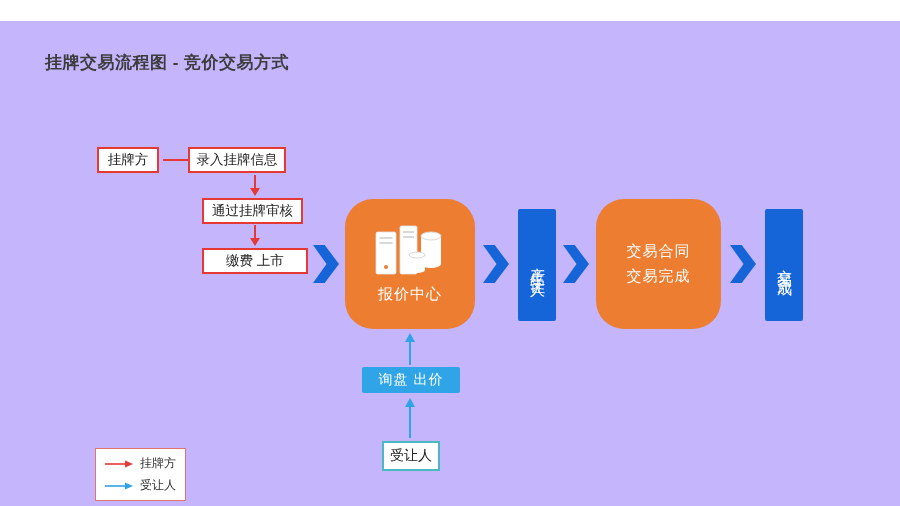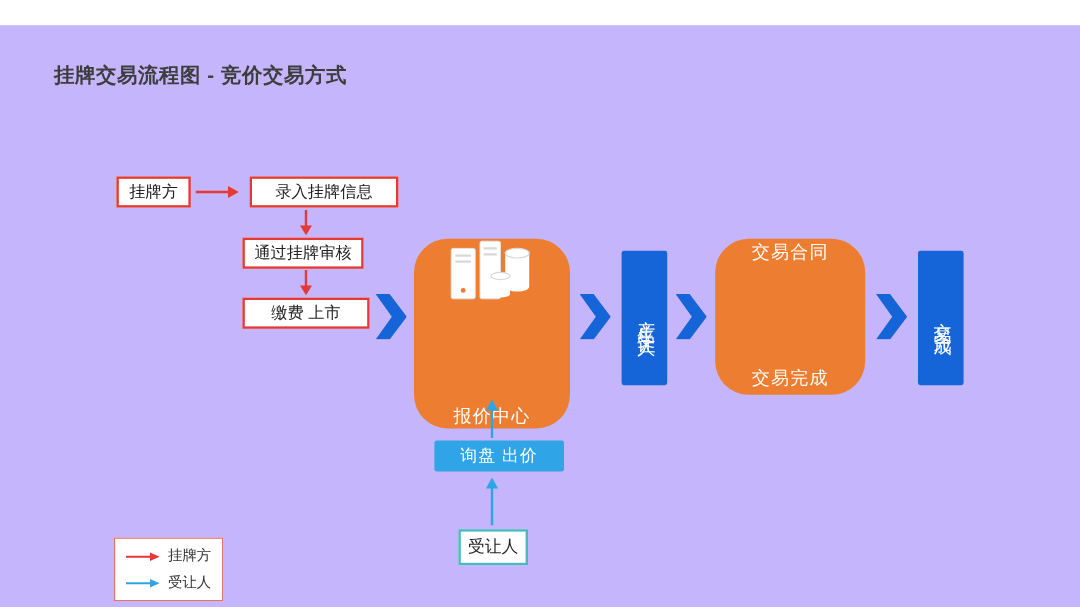--- a/index.html
+++ b/index.html
@@ -16,21 +16,21 @@
   .canvas{position:relative;width:900px;height:506px;background:#c4b5fd;overflow:hidden;margin-top:21px;}
   .title{position:absolute;left:45px;top:30px;margin:0;font-size:17px;font-weight:700;color:#3d3d3d;letter-spacing:.5px;}
   .pos{position:absolute;}
   .box{
     position:absolute;display:flex;align-items:center;justify-content:center;
     background:#fff;border:2px solid var(--red);color:var(--ink);font-size:13.5px;
   }
   .box.teal-border{border-color:var(--teal);font-size:14px;}
   .orange-node{
     position:absolute;background:var(--orange);border-radius:28px;color:#fff;
-    display:flex;flex-direction:column;align-items:center;justify-content:space-between;
+    display:flex;flex-direction:column;align-items:center;justify-content:center;
   }
   .orange-node .node-label{font-size:15px;letter-spacing:1px;margin-top:9px;}
   .contract-line{font-size:15px;letter-spacing:1px;line-height:1.65;}
   .vbar{
     position:absolute;background:var(--blue);border-radius:2px;
     display:flex;align-items:center;justify-content:center;
   }
   .vtext{
     writing-mode:vertical-rl;text-orientation:upright;color:#fff;
     font-size:15px;letter-spacing:4px;
@@ -56,39 +56,39 @@
 
   <h1 class="title">挂牌交易流程图 - 竞价交易方式</h1>
 
   <div class="box" style="left:97px;top:126px;width:62px;height:26px;">挂牌方</div>
 
   <svg class="pos" style="left:163px;top:133px;" width="36" height="12" viewBox="0 0 36 12">
     <line x1="0" y1="6" x2="27" y2="6" stroke="#E53935" stroke-width="2"></line>
     <polygon points="27,1 36,6 27,11" fill="#E53935"></polygon>
   </svg>
 
-  <div class="box" style="left:208px;top:126px;width:124px;height:26px;">录入挂牌信息</div>
+  <div class="box" style="left:188px;top:126px;width:98px;height:26px;">录入挂牌信息</div>
 
   <svg class="pos" style="left:249px;top:154px;" width="12" height="22" viewBox="0 0 12 22">
     <line x1="6" y1="0" x2="6" y2="14" stroke="#E53935" stroke-width="2"></line>
     <polygon points="1,13 11,13 6,21" fill="#E53935"></polygon>
   </svg>
 
   <div class="box" style="left:202px;top:177px;width:101px;height:26px;">通过挂牌审核</div>
 
   <svg class="pos" style="left:249px;top:204px;" width="12" height="22" viewBox="0 0 12 22">
     <line x1="6" y1="0" x2="6" y2="14" stroke="#E53935" stroke-width="2"></line>
     <polygon points="1,13 11,13 6,21" fill="#E53935"></polygon>
   </svg>
 
   <div class="box" style="left:202px;top:227px;width:106px;height:26px;">缴费 上市</div>
 
   <div class="chevron" style="left:313px;top:224px;"></div>
 
-  <div class="orange-node" style="left:345px;top:178px;width:130px;height:158px;">
+  <div class="orange-node" style="left:345px;top:178px;width:130px;height:130px;">
     <svg width="74" height="52" viewBox="0 0 74 52">
       <rect x="3" y="8" width="20" height="42" rx="1.5" fill="#fff" stroke="#e3e3e3" stroke-width="0.8"></rect>
       <line x1="6.5" y1="14" x2="19.5" y2="14" stroke="#d8d8d8" stroke-width="2"></line>
       <line x1="6.5" y1="19" x2="19.5" y2="19" stroke="#d8d8d8" stroke-width="2"></line>
       <circle cx="13" cy="43" r="2" fill="#ED7D31"></circle>
       <rect x="27" y="2" width="17" height="48" rx="1.5" fill="#fff" stroke="#e3e3e3" stroke-width="0.8"></rect>
       <line x1="30" y1="8" x2="41" y2="8" stroke="#d8d8d8" stroke-width="2"></line>
       <line x1="30" y1="13" x2="41" y2="13" stroke="#d8d8d8" stroke-width="2"></line>
       <rect x="48" y="12" width="20" height="28" fill="#fff"></rect>
       <ellipse cx="58" cy="40" rx="10" ry="4" fill="#fff"></ellipse>
@@ -117,21 +117,21 @@
 
   <div class="vbar" style="left:765px;top:188px;width:38px;height:112px;">
     <span class="vtext">交易完成</span>
   </div>
 
   <svg class="pos" style="left:404px;top:312px;" width="12" height="32" viewBox="0 0 12 32">
     <polygon points="6,0 1,9 11,9" fill="#2FA4E7"></polygon>
     <line x1="6" y1="8" x2="6" y2="32" stroke="#2FA4E7" stroke-width="2"></line>
   </svg>
 
-  <div class="inquiry" style="left:362px;top:346px;width:108px;height:26px;">询盘 出价</div>
+  <div class="inquiry" style="left:362px;top:346px;width:98px;height:26px;">询盘 出价</div>
 
   <svg class="pos" style="left:404px;top:377px;" width="12" height="40" viewBox="0 0 12 40">
     <polygon points="6,0 1,9 11,9" fill="#2FA4E7"></polygon>
     <line x1="6" y1="8" x2="6" y2="40" stroke="#2FA4E7" stroke-width="2"></line>
   </svg>
 
   <div class="box teal-border" style="left:382px;top:420px;width:58px;height:30px;">受让人</div>
 
   <div class="legend" style="left:95px;top:427px;">
     <div class="legend-row">

